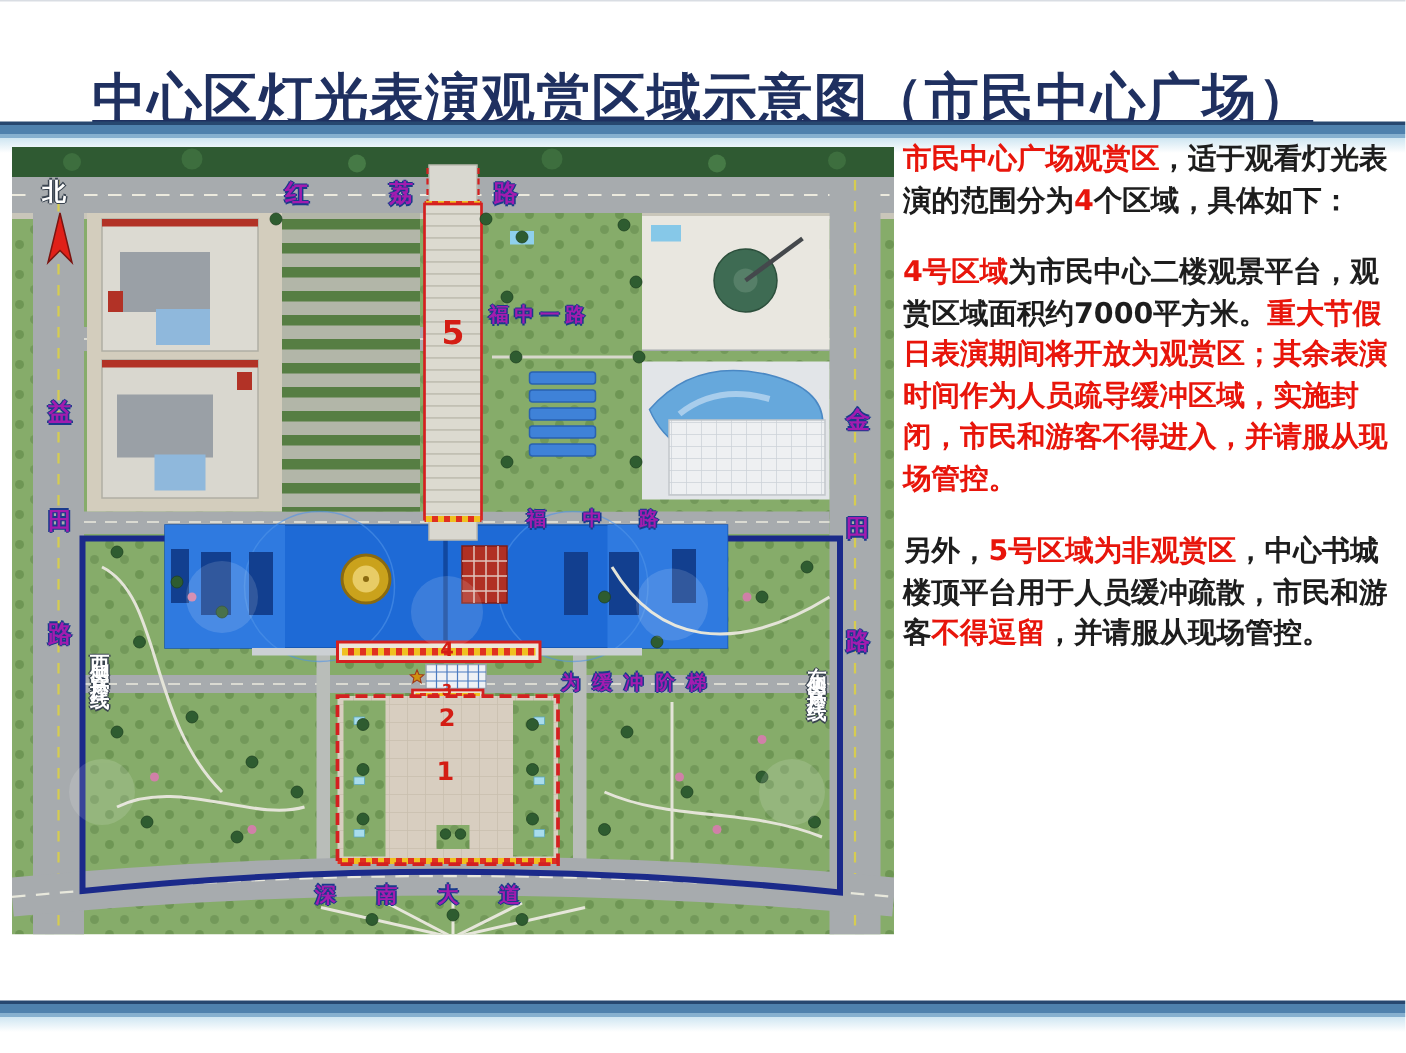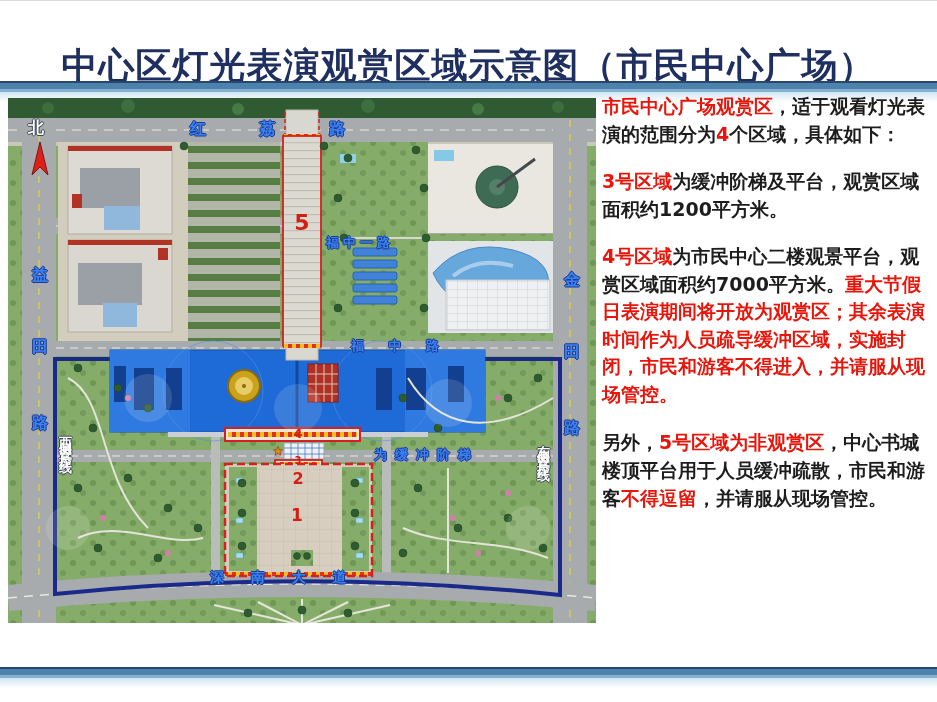--- a/index.html
+++ b/index.html
@@ -7,34 +7,35 @@
     width:937px;height:702px;position:relative;overflow:hidden;
     background:#ffffff;font-family:"DejaVu Sans","Liberation Sans",sans-serif;
     border-top:1px solid #d9dde3;
   }
   
   .slide-title{
     position:absolute;left:0;top:10px;width:937px;height:62px;
     display:flex;align-items:center;justify-content:center;
     font-size:36px;font-weight:bold;color:#1f3060;letter-spacing:1px;
     white-space:nowrap;
+    text-decoration:underline;
   }
   .hbar{position:absolute;left:0;width:937px;}
   .bar-main{height:11px;background:linear-gradient(#27476f 0 20%,#4f81ad 20% 75%,#86b0cf 75% 100%);}
   .bar-fade{height:10px;background:linear-gradient(#cfe6f2,#ffffff);}
   .header-bar{top:80px;}
   .header-fade{top:91px;}
   .footer-bar{top:666px;}
   .footer-fade{top:677px;}
   
   .map-wrap{position:absolute;left:8px;top:97px;width:588px;height:525px;}
   .map-wrap svg{position:absolute;left:0;top:0;}
   .maplabel{position:absolute;font-weight:bold;white-space:nowrap;pointer-events:none;}
   .roadlabel{
-    color:#3b82f6;
+    color:#a21caf;
     text-shadow:-1px 0 0 #1a3a8c,1px 0 0 #1a3a8c,0 -1px 0 #1a3a8c,0 1px 0 #1a3a8c;
   }
   .vert{writing-mode:vertical-rl;text-orientation:upright;}
   .whitelabel{
     color:#ffffff;
     text-shadow:-1px 0 0 #3a4450,1px 0 0 #3a4450,0 -1px 0 #3a4450,0 1px 0 #3a4450;
   }
   .zonenum{color:#d41d14;transform:translateX(-50%);}
   
   .panel{
@@ -304,34 +305,33 @@
         <circle cx="440" cy="305" r="24"></circle>
     <circle cx="60" cy="430" r="22"></circle>
         <circle cx="520" cy="430" r="22"></circle>
   </g>
 </svg>
 
   <div class="maplabel whitelabel" style="left:20px;top:20px;font-size:16px;">北</div>
   <div class="maplabel roadlabel" style="left:182px;top:21px;font-size:16px;letter-spacing:24px;">红 荔 路</div>
   <div class="maplabel roadlabel vert" style="left:21px;top:155px;font-size:16px;letter-spacing:74px;">益田路</div>
   <div class="maplabel roadlabel vert" style="left:553px;top:160px;font-size:16px;letter-spacing:74px;">金田路</div>
-  <div class="maplabel roadlabel" style="left:318px;top:136px;font-size:13px;letter-spacing:4px;">福中一路</div>
+  <div class="maplabel roadlabel" style="left:318px;top:103px;font-size:13px;letter-spacing:4px;">福中一路</div>
   <div class="maplabel roadlabel" style="left:322px;top:239px;font-size:13px;letter-spacing:10px;margin-left:21px;">福 中 路</div>
   <div class="maplabel roadlabel" style="left:366px;top:348px;font-size:13px;letter-spacing:8px;">为缓冲阶梯</div>
-  <div class="maplabel roadlabel" style="left:202px;top:471px;font-size:14px;letter-spacing:11px;">深 南 大 道</div>
+  <div class="maplabel roadlabel" style="left:202px;top:490px;font-size:14px;letter-spacing:11px;">深 南 大 道</div>
   <div class="maplabel whitelabel vert" style="left:48px;top:328px;font-size:13px;letter-spacing:6px;">西侧管控线</div>
   <div class="maplabel whitelabel vert" style="left:526px;top:336px;font-size:13px;letter-spacing:6px;">东侧管控线</div>
   <div class="maplabel zonenum" style="left:294px;top:112px;font-size:22px;">5</div>
   <div class="maplabel zonenum" style="left:290px;top:328px;font-size:13px;">4</div>
   <div class="maplabel zonenum" style="left:290px;top:357px;font-size:10px;">3</div>
   <div class="maplabel zonenum" style="left:290px;top:371px;font-size:16px;">2</div>
   <div class="maplabel zonenum" style="left:289px;top:407px;font-size:17px;">1</div>
 </div>
 
 <div class="panel">
   <p><span class="seg-red">市民中心广场观赏区</span><span>，适于观看灯光表演的范围分为</span><span class="seg-red">4</span><span>个区域，具体如下：</span></p>
-  <p><span class="seg-red">3号区域</span><span>为缓冲阶梯及平台，观赏区域面积约1200平方米。</span></p>
   <p class="tight"><span class="seg-red">4号区域</span><span>为市民中心二楼观景平台，观赏区域面积约7000平方米。</span><span class="seg-red">重大节假日表演期间将开放为观赏区；其余表演时间作为人员疏导缓冲区域，实施封闭，市民和游客不得进入，并请服从现场管控。</span></p>
   <p><span>另外，</span><span class="seg-red">5号区域为非观赏区</span><span>，中心书城楼顶平台用于人员缓冲疏散，市民和游客</span><span class="seg-red">不得逗留</span><span>，并请服从现场管控。</span></p>
 </div>
 
 <div class="hbar bar-main footer-bar"></div>
 <div class="hbar bar-fade footer-fade"></div>
 
 </body></html>

